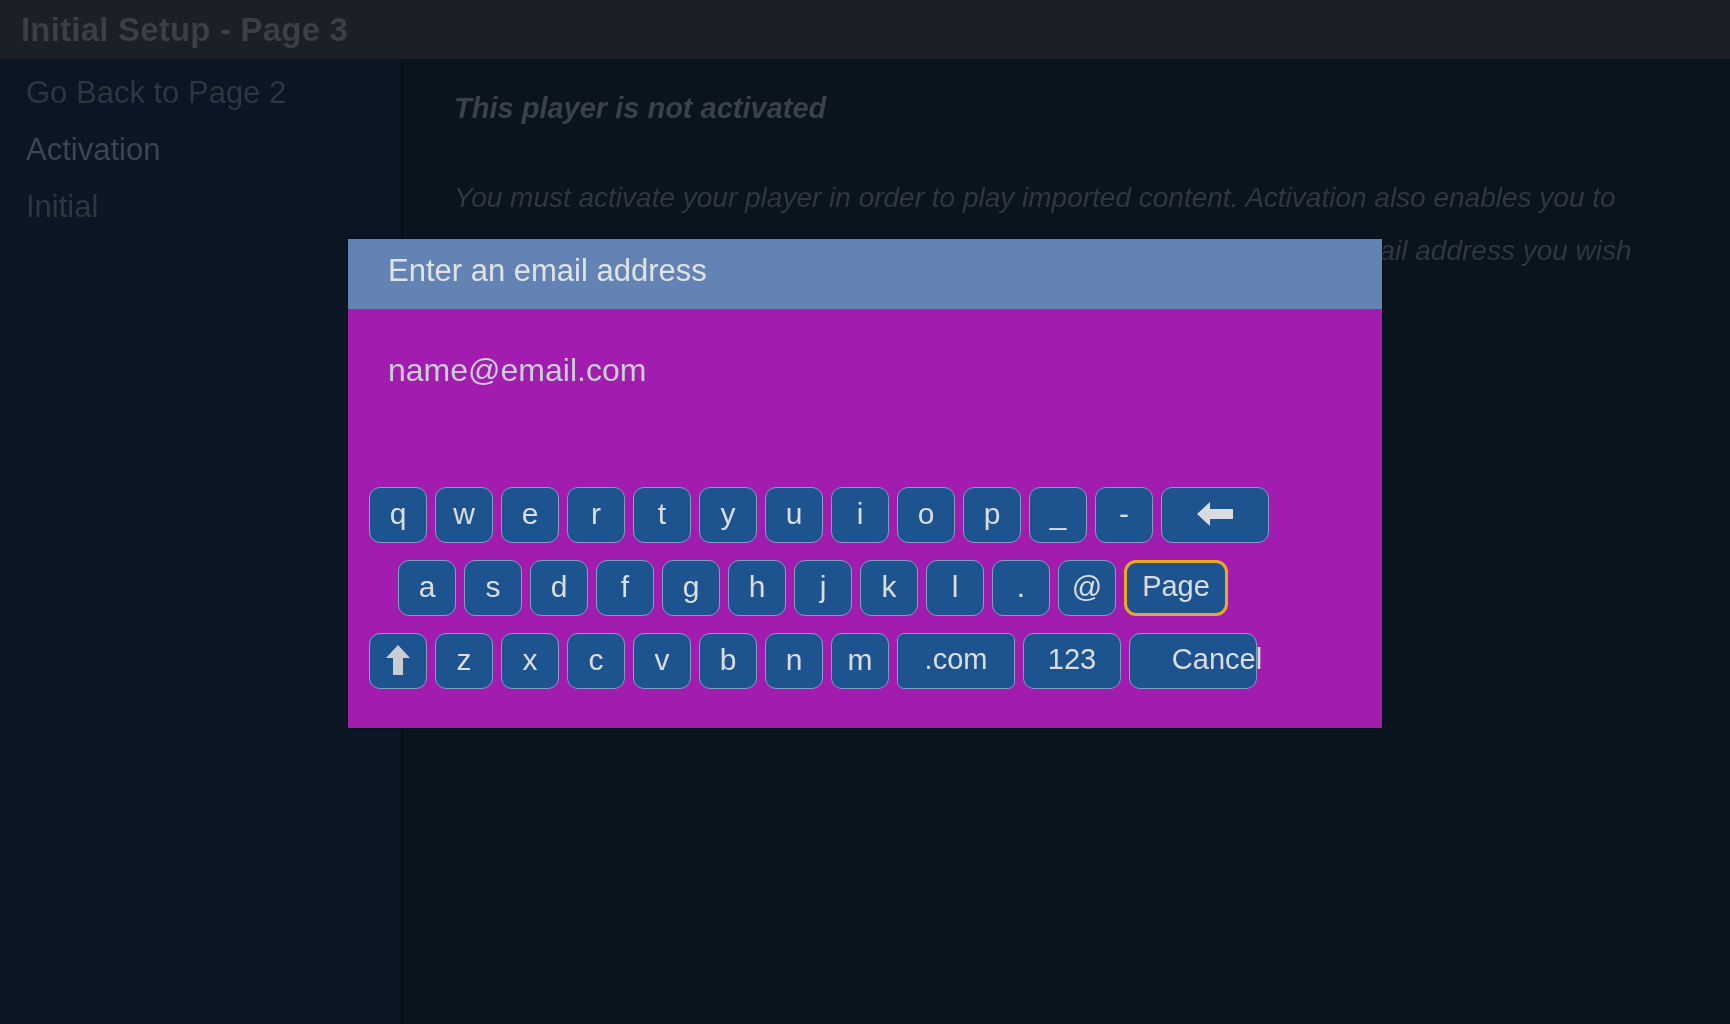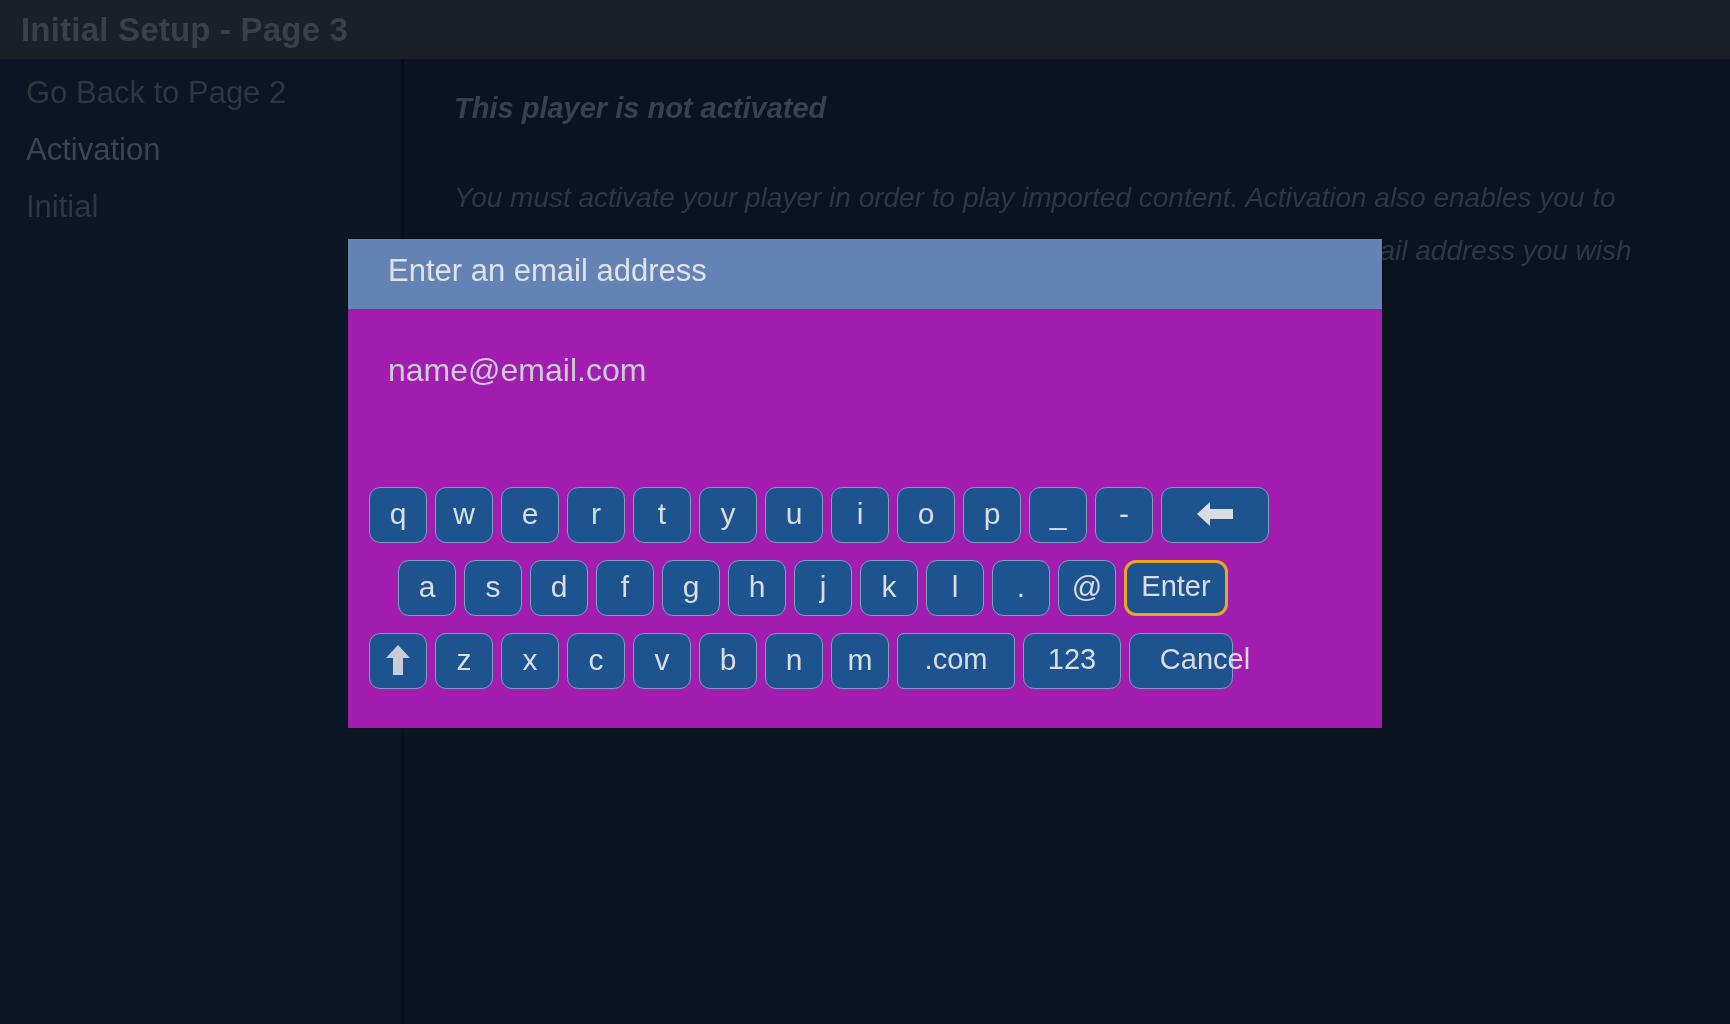--- a/index.html
+++ b/index.html
@@ -159,21 +159,21 @@
     color: #dadde1;
     font-size: 30px;
     display: flex;
     align-items: center;
     justify-content: center;
     line-height: 1;
     padding-bottom: 3px;
   }
   .key.wide-com  { width: 118px; font-size: 29px; border-radius: 7px; }
   .key.wide-123  { width: 98px;  font-size: 29px; }
-  .key.wide-cancel { width: 104px; font-size: 29px; padding-left: 48px; }
+  .key.wide-cancel { width: 128px; font-size: 29px; padding-left: 48px; }
   .key.wide-done { width: 104px; font-size: 29px; }
   .key.wide-back { width: 108px; }
 
   .key.focused {
     border: 3px solid #e8a81f;
     border-radius: 12px;
   }
 
   .key svg { display: block; }
 </style>
@@ -229,21 +229,21 @@
           <div class="key">s</div>
           <div class="key">d</div>
           <div class="key">f</div>
           <div class="key">g</div>
           <div class="key">h</div>
           <div class="key">j</div>
           <div class="key">k</div>
           <div class="key">l</div>
           <div class="key">.</div>
           <div class="key">@</div>
-          <div class="key wide-done focused">Enter</div>
+          <div class="key wide-done focused">Page</div>
         </div>
       <div class="krow r3">
           <div class="key">
             <svg width="26" height="34" viewBox="0 0 26 34" aria-hidden="true">
               <path d="M13 2 L25 15 L18 15 L18 32 L8 32 L8 15 L1 15 Z" fill="#c9ced4"></path>
             </svg>
           </div>
           <div class="key">z</div>
           <div class="key">x</div>
           <div class="key">c</div>

